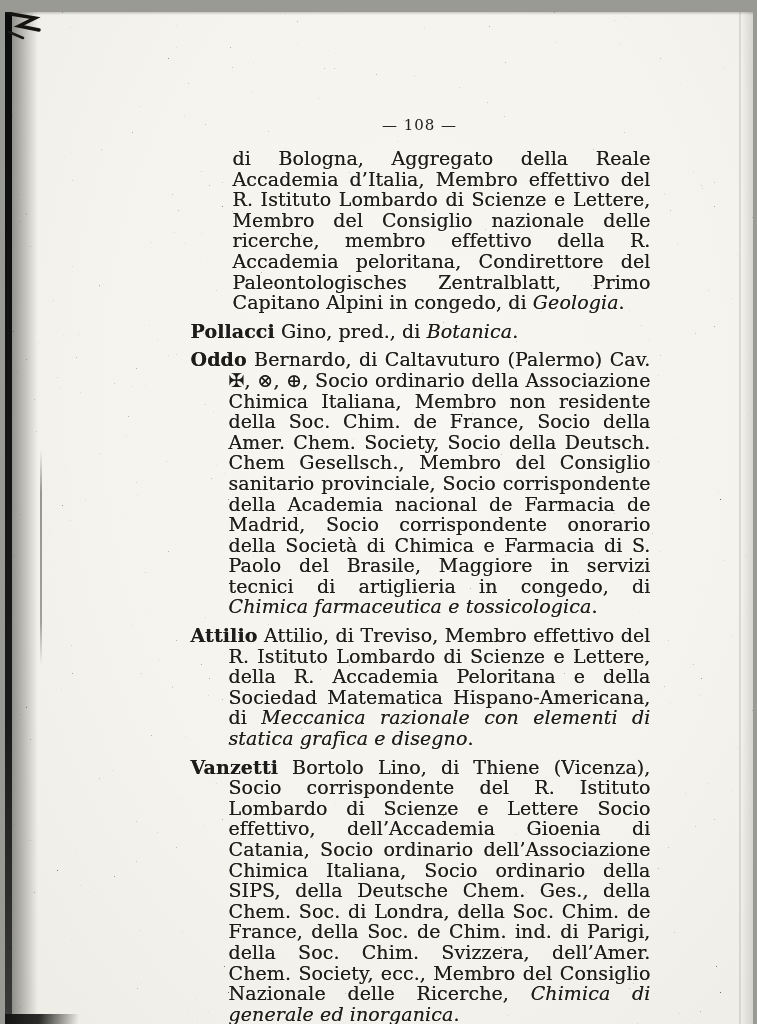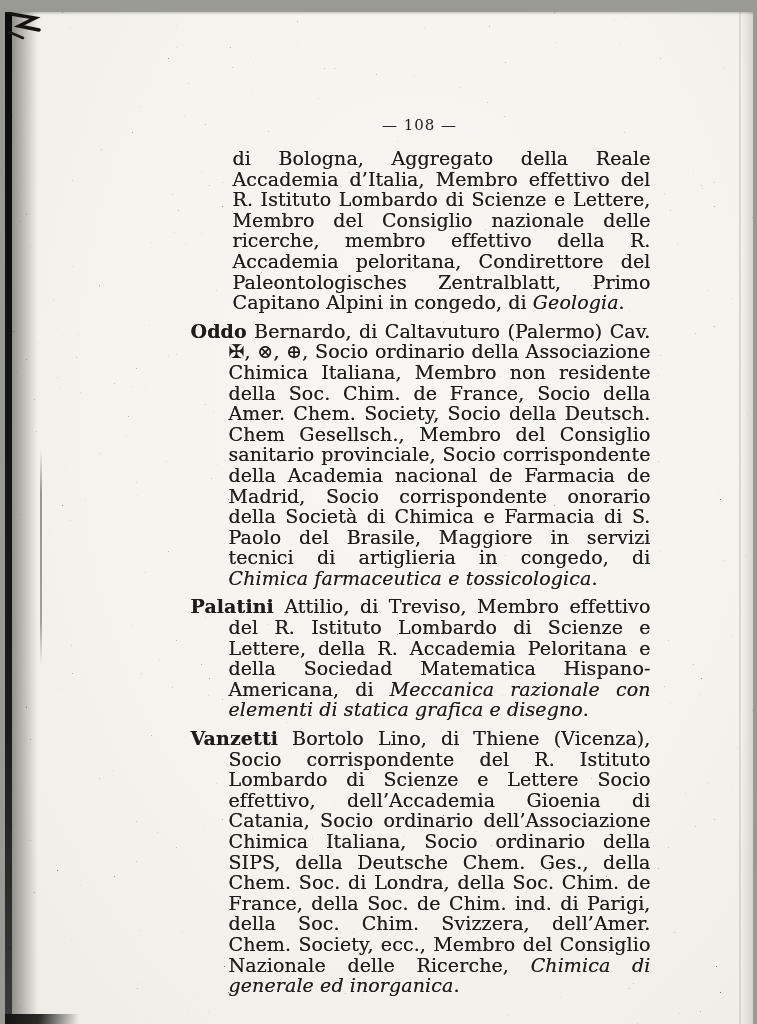--- a/index.html
+++ b/index.html
@@ -94,22 +94,23 @@
 
   <svg class="ink-mark-svg" width="60" height="40" aria-hidden="true">
     <path d="M6,2 L30,6 L14,14 L34,18" stroke="#161410" stroke-width="3.5" fill="none" stroke-linecap="round"></path>
     <path d="M4,20 L18,26" stroke="#1b1915" stroke-width="2.5" fill="none" stroke-linecap="round"></path>
   </svg>
 
   <div class="page-number">— 108 —</div>
 
   <div class="text-block">
       <p class="entry continuation"><span class="seg normal">di Bologna, Aggregato della Reale Accademia d’Italia, Membro effettivo del R. Istituto Lombardo di Scienze e Lettere, Membro del Consiglio nazionale delle ricerche, membro effettivo della R. Accademia peloritana, Condirettore del Paleontologisches Zentralblatt, Primo Capitano Alpini in congedo, di </span><span class="seg italic">Geologia</span><span class="seg normal">.</span></p>
+      <p class="entry"><span class="seg bold">Pollacci</span><span class="seg normal"> Gino, pred., di </span><span class="seg italic">Botanica</span><span class="seg normal">.</span></p>
       <p class="entry"><span class="seg bold">Oddo</span><span class="seg normal"> Bernardo, di Caltavuturo (Palermo) Cav. ✠, ⊗, ⊕, Socio ordinario della Associazione Chimica Italiana, Membro non residente della Soc. Chim. de France, Socio della Amer. Chem. Society, Socio della Deutsch. Chem Gesellsch., Membro del Consiglio sanitario provinciale, Socio corrispondente della Academia nacional de Farmacia de Madrid, Socio corrispondente onorario della Società di Chimica e Farmacia di S. Paolo del Brasile, Maggiore in servizi tecnici di artiglieria in congedo, di </span><span class="seg italic">Chimica farmaceutica e tossicologica</span><span class="seg normal">.</span></p>
-      <p class="entry"><span class="seg bold">Palatini</span><span class="seg normal"> Attilio, di Treviso, Membro effettivo del R. Istituto Lombardo di Scienze e Lettere, della R. Accademia Peloritana e della Sociedad Matematica Hispano-Americana, di </span><span class="seg italic">Meccanica razionale con elementi di statica grafica e disegno</span><span class="seg normal">.</span></p>
+      <p class="entry"><span class="seg bold">Attilio</span><span class="seg normal"> Attilio, di Treviso, Membro effettivo del R. Istituto Lombardo di Scienze e Lettere, della R. Accademia Peloritana e della Sociedad Matematica Hispano-Americana, di </span><span class="seg italic">Meccanica razionale con elementi di statica grafica e disegno</span><span class="seg normal">.</span></p>
       <p class="entry"><span class="seg bold">Vanzetti</span><span class="seg normal"> Bortolo Lino, di Thiene (Vicenza), Socio corrispondente del R. Istituto Lombardo di Scienze e Lettere Socio effettivo, dell’Accademia Gioenia di Catania, Socio ordinario dell’Associazione Chimica Italiana, Socio ordinario della SIPS, della Deutsche Chem. Ges., della Chem. Soc. di Londra, della Soc. Chim. de France, della Soc. de Chim. ind. di Parigi, della Soc. Chim. Svizzera, dell’Amer. Chem. Society, ecc., Membro del Consiglio Nazionale delle Ricerche, </span><span class="seg italic">Chimica di generale ed inorganica</span><span class="seg normal">.</span></p>
     </div>
 
   <svg class="noise" width="757" height="1024" aria-hidden="true">
     <filter id="speckle" x="0" y="0" width="100%" height="100%">
       <feTurbulence type="fractalNoise" baseFrequency="0.52" numOctaves="2" seed="11" stitchTiles="stitch"></feTurbulence>
       <feColorMatrix type="matrix" values="0 0 0 0 0  0 0 0 0 0  0 0 0 0 0  4 4 4 0 -8.6"></feColorMatrix>
     </filter>
     <rect width="757" height="1024" filter="url(#speckle)" opacity="0.55"></rect>
   </svg>

